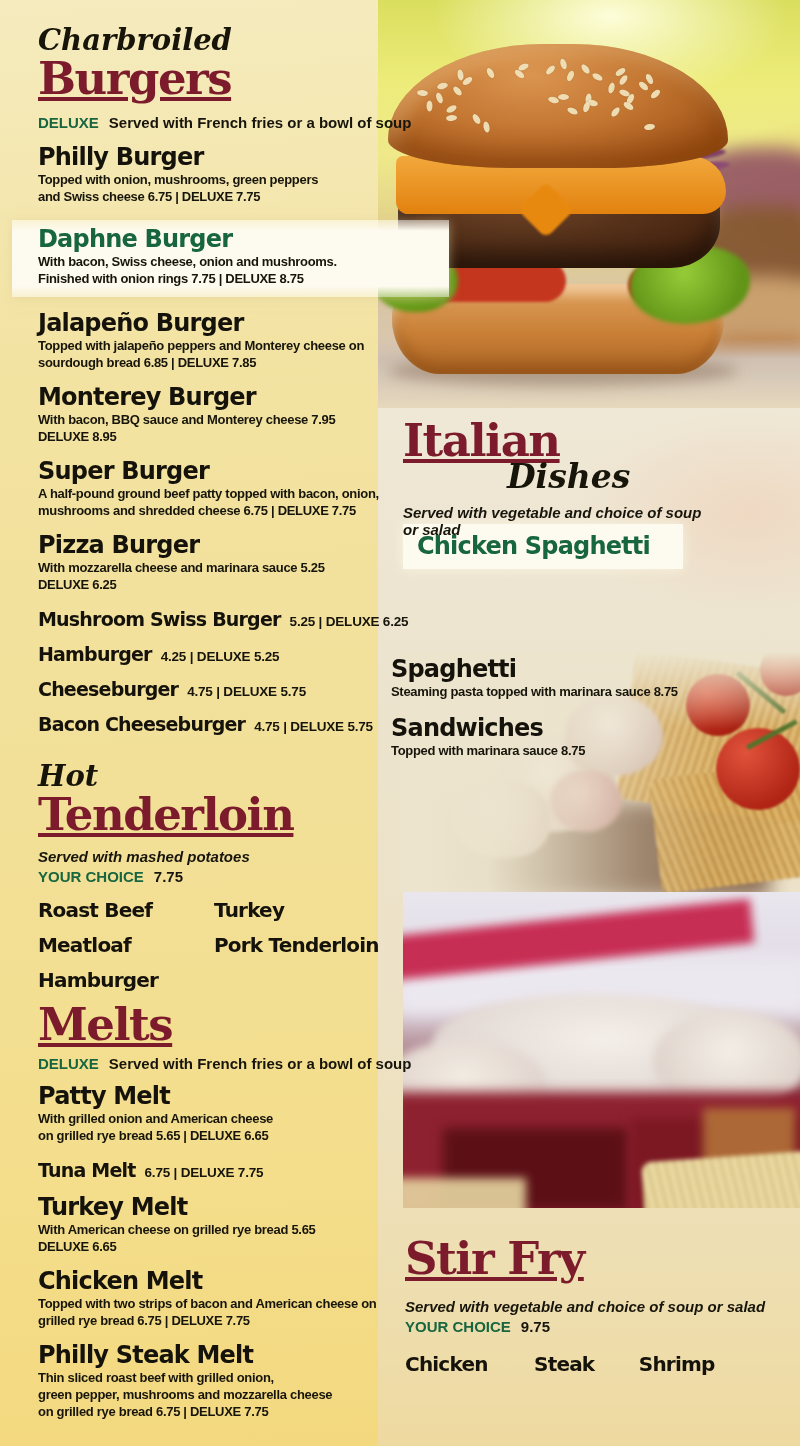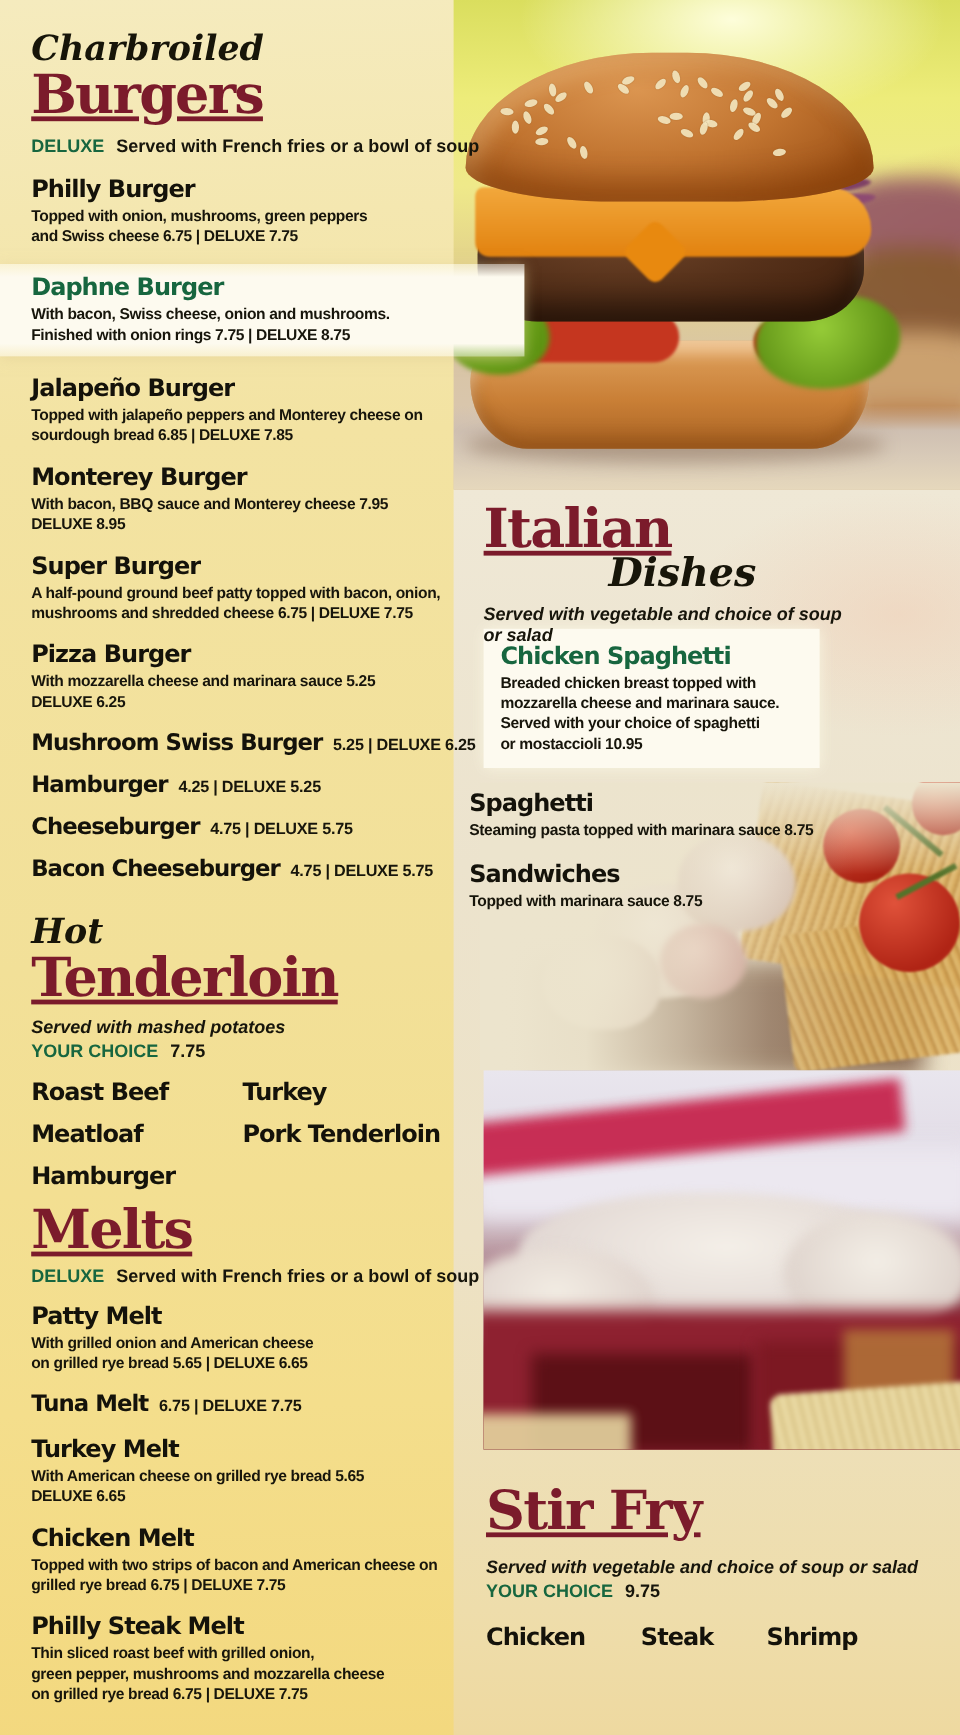--- a/index.html
+++ b/index.html
@@ -21,36 +21,36 @@
     font-size:29px;line-height:32px;color:#171509;}
   .slab{font-family:"DejaVu Serif",serif;font-weight:700;font-size:45px;line-height:46px;
     color:var(--maroon);margin:0;letter-spacing:-1.5px;text-decoration:underline;}
   .note{margin:12px 0 0;font-size:15px;line-height:17px;font-weight:700;color:var(--ink);}
   .glabel{color:var(--green);margin-right:10px;}
   .note-italic{font-style:italic;margin:10px 0 0;font-size:15px;line-height:17px;font-weight:700;}
   .choice{margin:3px 0 0;font-size:15px;line-height:18px;font-weight:700;}
 
   .item{margin-top:15px;}
   .item.tight{margin-top:13px;}
-  .iname{font-family:"DejaVu Sans",sans-serif;font-weight:700;font-size:20px;line-height:22px;
+  .iname{font-family:"DejaVu Sans",sans-serif;font-weight:700;font-size:24px;line-height:22px;
     color:#14120a;letter-spacing:-0.8px;}
   .idesc{font-size:13px;line-height:17px;font-weight:700;color:var(--ink);
     white-space:pre-line;letter-spacing:-0.3px;margin-top:3px;}
   .inline{white-space:nowrap;}
   .inline .iname{display:inline;font-size:19px;}
   .iprice{font-size:13.5px;font-weight:700;margin-left:9px;letter-spacing:-0.2px;}
   .green-name .iname{color:var(--green);}
 
   .highlight{background:linear-gradient(180deg,rgba(255,253,242,0.55),#fdfaef 14%,#fdfaef 86%,rgba(253,250,239,0.55));
     margin-left:-26px;margin-right:-6px;padding:8px 10px 10px 26px;
     box-shadow:0 2px 10px rgba(225,205,150,0.55);margin-bottom:8px;}
 
   
   .left-col{position:absolute;left:0;top:0;width:378px;height:1446px;z-index:3;}
-  .sec{position:absolute;left:0;width:437px;padding:0 6px 0 26px;box-sizing:border-box;}
+  .sec{position:absolute;left:12px;width:437px;padding:0 6px 0 26px;box-sizing:border-box;}
   .sec-burgers{top:24px;}
   .sec-sandwiches{top:760px;}
   .sec-melts{top:1002px;}
   .opt-grid{display:grid;grid-template-columns:176px auto;row-gap:11px;margin-top:12px;}
   .opt{font-family:"DejaVu Sans",sans-serif;font-weight:700;font-size:20px;letter-spacing:-0.8px;color:#14120a;}
 
   
   .sec-italian{position:absolute;left:403px;top:418px;width:310px;z-index:3;}
   .script-dishes{font-size:33px;line-height:34px;margin:-4px 0 0 104px;}
   .parm-box{position:absolute;left:403px;top:524px;width:280px;box-sizing:border-box;
@@ -360,24 +360,20 @@
 
   <section class="sec-italian">
     <h1 class="slab">Italian</h1>
     <div class="script script-dishes">Dishes</div>
     <p class="note-italic">Served with vegetable and choice of soup or salad</p>
   </section>
 
   <div class="parm-box green-name">
     <div class="item">
       <div class="iname">Chicken Spaghetti</div>
-      <div class="idesc">Breaded chicken breast topped with
-mozzarella cheese and marinara sauce.
-Served with your choice of spaghetti
-or mostaccioli  10.95</div>
     </div>
   </div>
 
   <section class="sec-pasta">
     <div class="item">
       <div class="iname">Spaghetti</div>
       <div class="idesc">Steaming pasta topped with marinara sauce  8.75</div>
     </div>
     <div class="item" style="margin-top:17px">
       <div class="iname">Sandwiches</div>

